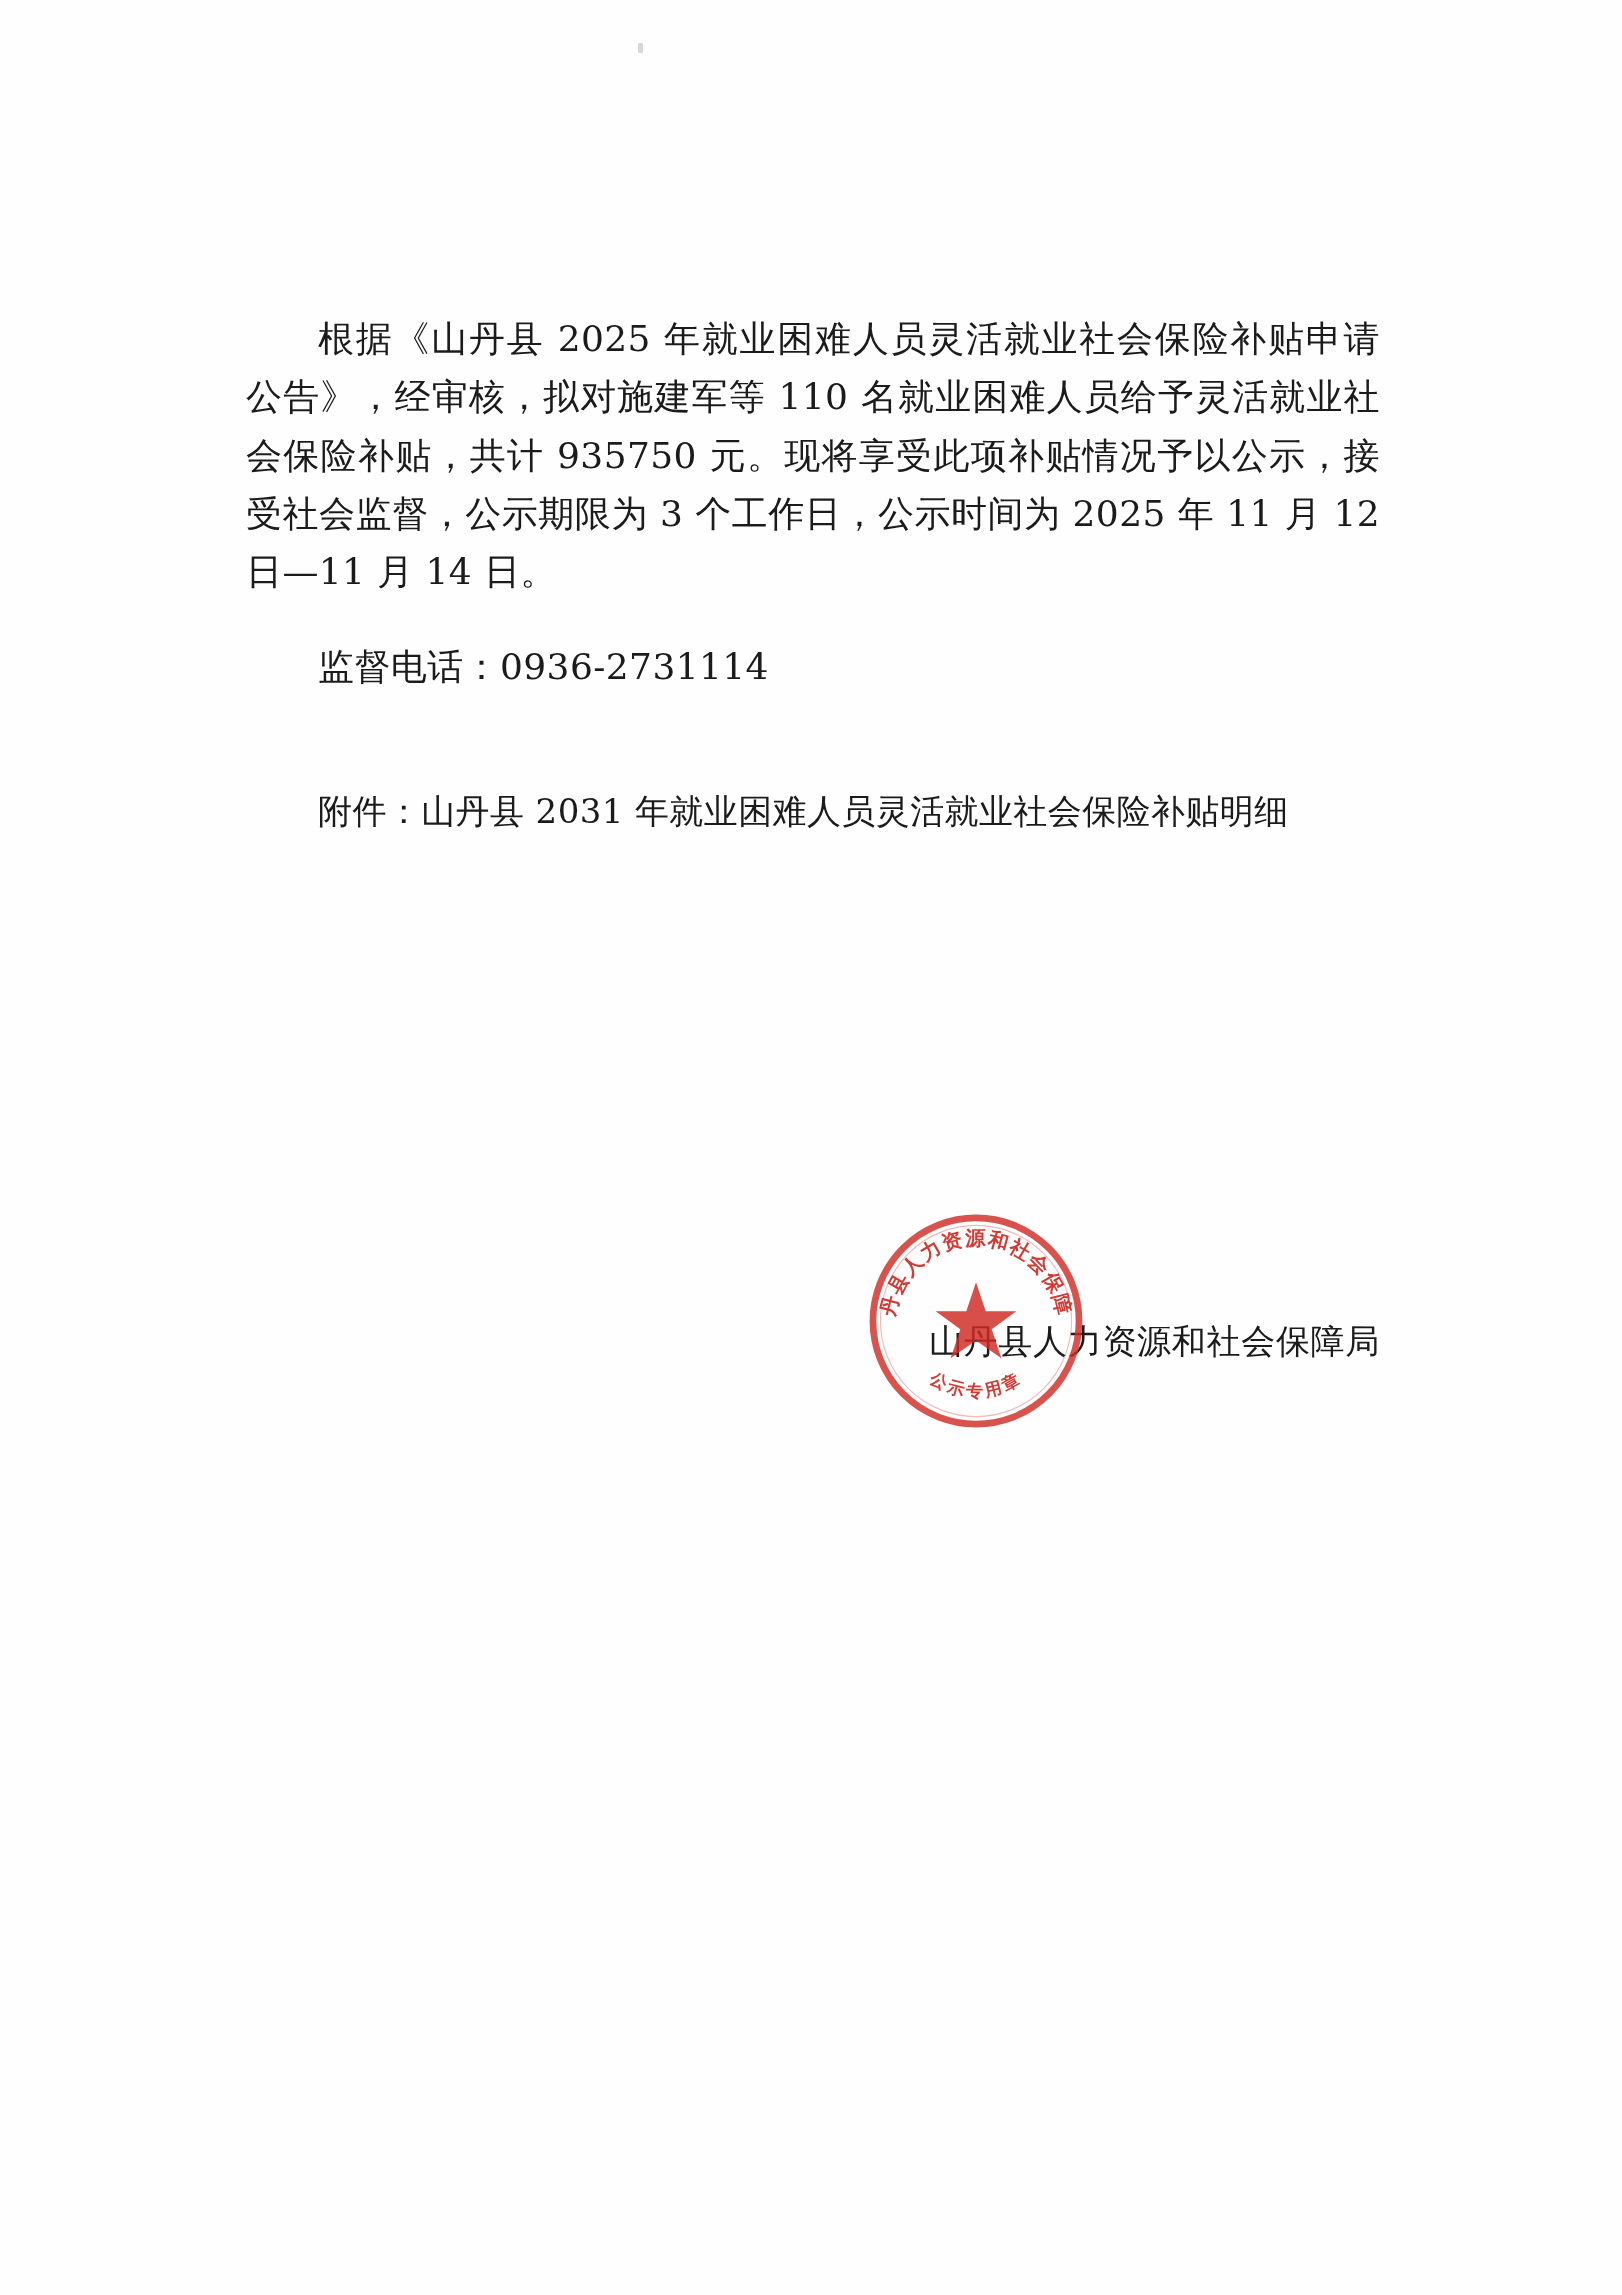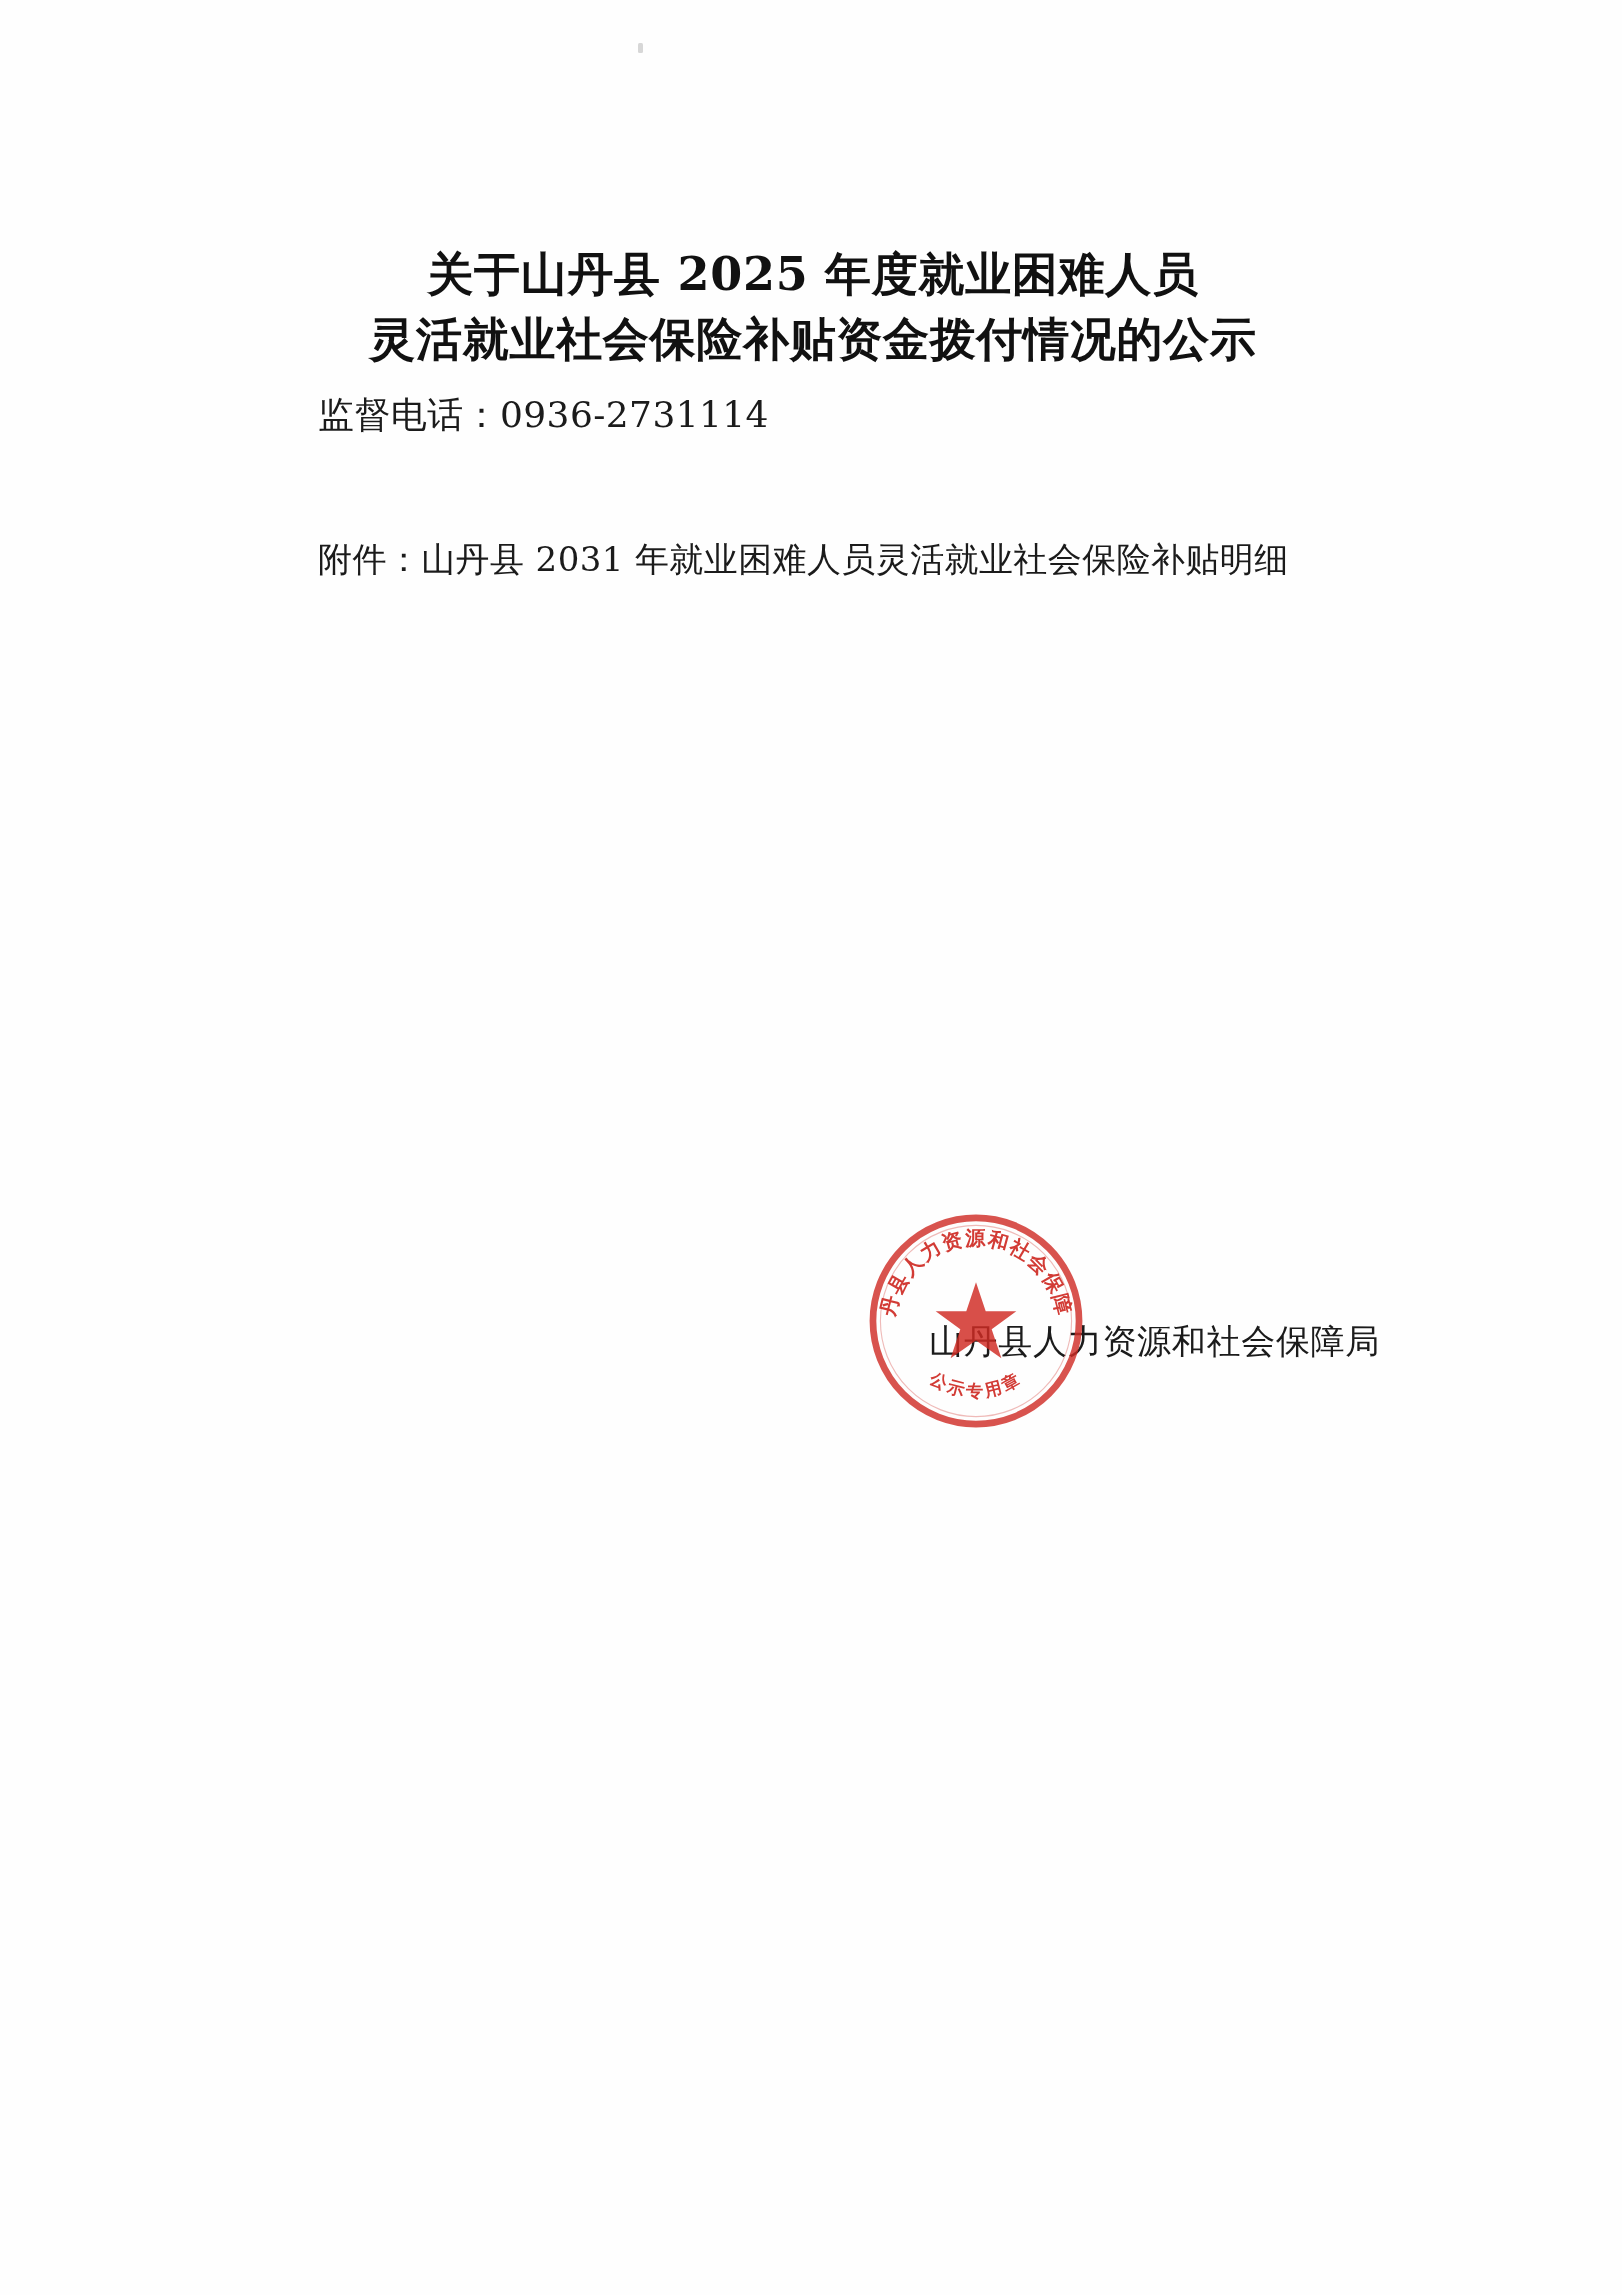--- a/index.html
+++ b/index.html
@@ -129,25 +129,22 @@
 </style>
 </head>
 <body>
 
 <div class="page">
 
   <div class="speck"></div>
 
   <div class="doc-body">
 
-    <div class="title">
-      <span class="line">关于山丹县 2025 年度就业困难人员</span>
-      <span class="line">灵活就业社会保险补贴资金拨付情况的公示</span>
-    </div>
 
+    <p class="para indent p-main">根据《山丹县 2025 年就业困难人员灵活就业社会保险补贴申请公告》，经审核，拟对施建军等 110 名就业困难人员给予灵活就业社会保险补贴，共计 935750 元。现将享受此项补贴情况予以公示，接受社会监督，公示期限为 3 个工作日，公示时间为 2025 年 11 月 12 日—11 月 14 日。</p>
 
     <p class="para indent p-phone">监督电话：0936-2731114</p>
 
     <p class="para indent p-attach">附件：山丹县 2031 年就业困难人员灵活就业社会保险补贴明细</p>
 
   </div>
 
   <div class="signature">
     <span class="sig-line">山丹县人力资源和社会保障局</span>
   </div>

